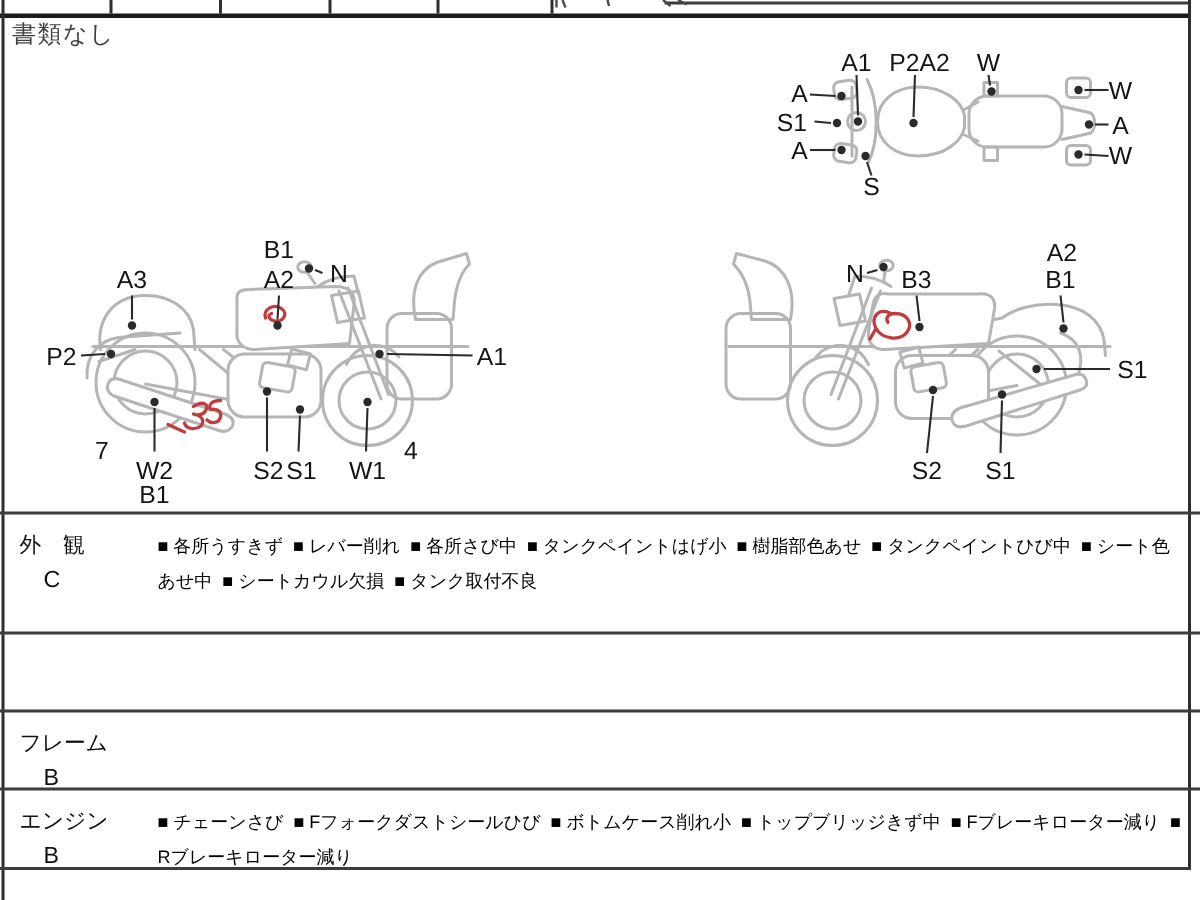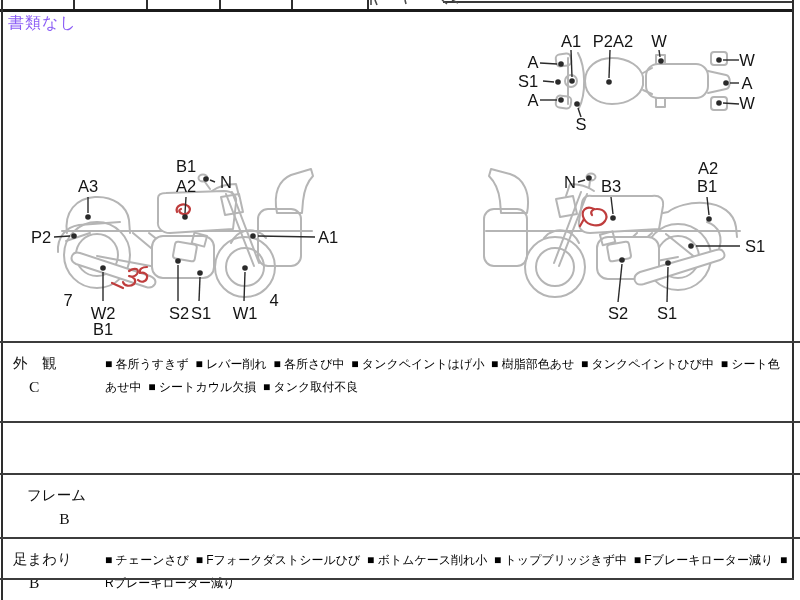--- a/index.html
+++ b/index.html
@@ -5,34 +5,34 @@
   html,body{margin:0;padding:0;background:#ffffff;}
   .sheet{position:relative;width:800px;height:600px;background:#ffffff;overflow:hidden;
          font-family:"Liberation Sans","DejaVu Sans",sans-serif;color:#111;}
   
   .border-left{position:absolute;left:1px;top:0;width:2px;height:600px;background:#2e2e2e;}
   .border-right{position:absolute;left:792px;top:0;width:2px;height:579px;background:#2e2e2e;}
   
   .top-vline{position:absolute;top:0;width:2px;height:9px;background:#2e2e2e;}
   .top-partial-hline{position:absolute;top:1px;left:443px;width:349px;height:2px;background:#3a3a3a;}
   .top-thick-line{position:absolute;top:9px;left:0;width:794px;height:3px;background:#1b1b1b;}
-  .doc-note{position:absolute;left:8px;top:13px;font-size:16px;letter-spacing:1px;color:#8b5cf6;}
+  .doc-note{position:absolute;left:8px;top:13px;font-size:16px;letter-spacing:1px;color:#404040;}
   
   .diagram{position:absolute;left:0;top:0;width:800px;height:345px;}
   .ol{fill:none;stroke:#b5b5b5;stroke-width:2;stroke-linecap:round;stroke-linejoin:round;}
   .olf{fill:#ffffff;stroke:#b5b5b5;stroke-width:2;stroke-linejoin:round;}
   .ld{fill:none;stroke:#2a2a2a;stroke-width:1.4;}
   .dot{fill:#2a2a2a;stroke:none;}
   .lbl{font-family:"Liberation Sans","DejaVu Sans",sans-serif;font-size:16.5px;fill:#141414;}
   .red{fill:none;stroke:#bf3d3d;stroke-width:2.2;stroke-linecap:round;stroke-linejoin:round;}
   .remnant{fill:none;stroke:#4a4a4a;stroke-width:1.6;}
   
   .sections{position:absolute;left:0;top:341px;width:800px;}
   .srow{display:flex;box-sizing:border-box;border-top:2px solid #3c3c3c;overflow:hidden;}
-  .cat{width:100px;flex:none;box-sizing:border-box;padding:11px 0 0 13px;font-family:Liberation Serif, serif;}
+  .cat{width:100px;flex:none;box-sizing:border-box;padding:11px 0 0 13px;}
   .catname{font-size:14.5px;color:#101010;}
   .catgrade{font-size:15.5px;color:#101010;padding-left:16px;margin-top:5px;}
   .items{flex:1;box-sizing:border-box;padding:10px 12px 0 5px;font-size:12px;
          line-height:22.5px;color:#000;white-space:pre-wrap;}
   .bottom-line{position:absolute;left:0;top:578px;width:794px;height:2px;background:#3c3c3c;}
 </style>
 </head>
 <body>
 
 <div class="sheet">
@@ -233,29 +233,29 @@
   <div class="sections">
       <div class="srow" style="height: 80px;">
         <div class="cat">
           <div class="catname">外　観</div>
           <div class="catgrade">C</div>
         </div>
         <div class="items">■ 各所うすきず  ■ レバー削れ  ■ 各所さび中  ■ タンクペイントはげ小  ■ 樹脂部色あせ  ■ タンクペイントひび中  ■ シート色あせ中  ■ シートカウル欠損  ■ タンク取付不良</div>
       </div>
       <div class="srow" style="height: 52px;">
       </div>
-      <div class="srow" style="height: 64px; text-align: center;">
+      <div class="srow" style="height: 52px;">
         <div class="cat">
           <div class="catname">フレーム</div>
           <div class="catgrade">B</div>
         </div>
       </div>
       <div class="srow" style="height: 57px;">
         <div class="cat">
-          <div class="catname">足まわり</div>
+          <div class="catname">エンジン</div>
           <div class="catgrade">B</div>
         </div>
         <div class="items">■ チェーンさび  ■ Fフォークダストシールひび  ■ ボトムケース削れ小  ■ トップブリッジきず中  ■ Fブレーキローター減り  ■ Rブレーキローター減り</div>
       </div>
     </div>
   <div class="bottom-line"></div>
 
 </div>
 
 </body></html>

